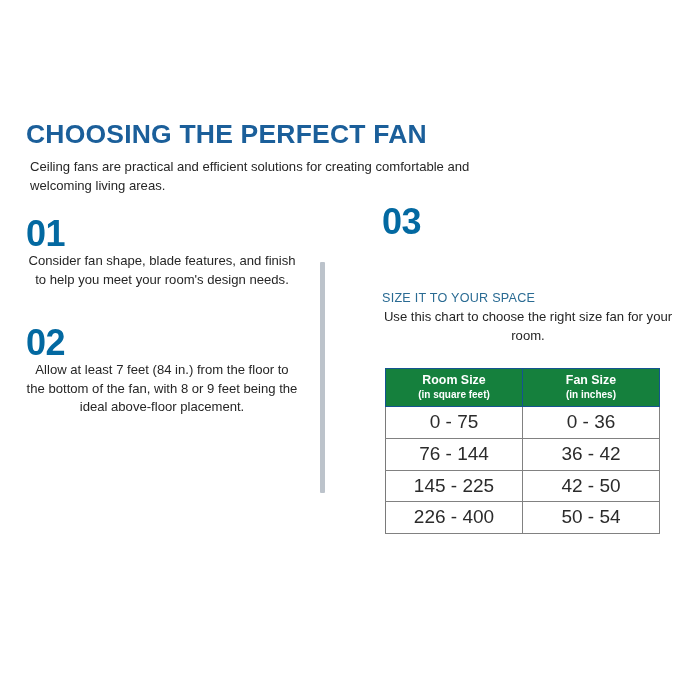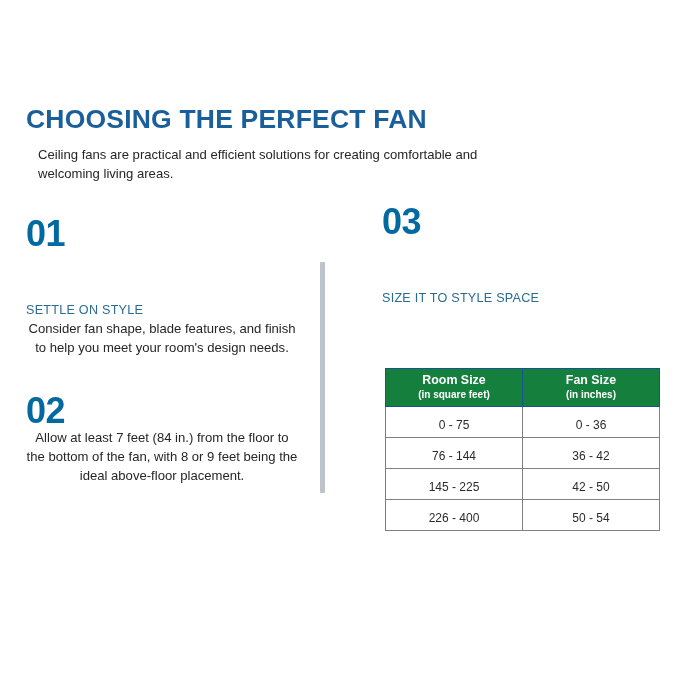--- a/index.html
+++ b/index.html
@@ -20,37 +20,37 @@
     width: 700px;
     height: 700px;
     box-sizing: border-box;
     padding: 0;
   }
 
   
   .header {
     position: absolute;
     left: 26px;
-    top: 105px;
+    top: 120px;
     width: 500px;
   }
   .main-title {
     font-size: 26.5px;
     font-weight: bold;
     letter-spacing: 0.2px;
     color: #1b5f9a;
     margin: 0 0 9px 0;
     line-height: 1.1;
     white-space: nowrap;
   }
   .intro {
     font-size: 13.1px;
     line-height: 1.42;
     color: #262626;
-    margin: 12px;
+    margin: 4px;
     max-width: 452px;
   }
 
   
   .col-left {
     position: absolute;
     left: 26px;
     top: 216px;
     width: 272px;
   }
@@ -120,24 +120,24 @@
     line-height: 1.12;
     border: 1px solid #145490;
   }
   .size-table th .sub {
     display: block;
     font-size: 10px;
     font-weight: bold;
     margin-top: 1px;
   }
   .size-table td {
-    font-size: 12px;
+    font-size: 19px;
     color: #2b2b2b;
     text-align: center;
-    padding: 11px 2px 4px 2px;
+    padding: 3px 2px 4px 2px;
     border: 1px solid #818181;
     line-height: 1.25;
   }
   .size-table td.col-0 { border-left-color: #7a7a7a; }
 </style>
 </head>
 <body>
 
 <div class="page">
 
@@ -145,35 +145,35 @@
     <h1 class="main-title">CHOOSING THE PERFECT FAN</h1>
     <p class="intro">Ceiling fans are practical and efficient solutions for creating comfortable and welcoming living areas.</p>
   </div>
 
   <div class="divider"></div>
 
   <div class="col-left">
 
     <div class="block-01">
       <div class="step-num">01</div>
-      <div class="step-sub">SETTLE ON STYLE</div>
       <p class="step-body">Consider fan shape, blade features, and finish to help you meet your room's design needs.</p>
     </div>
 
     <div class="block-02">
       <div class="step-num">02</div>
       <p class="step-body">Allow at least 7 feet (84 in.) from the floor to the bottom of the fan, with 8 or 9 feet being the ideal above-floor placement.</p>
     </div>
 
   </div>
 
   <div class="col-right">
     <div class="block-03">
       <div class="step-num">03</div>
-      <div class="step-sub">SIZE IT TO STYLE SPACE</div>
+      <div class="step-sub">SIZE IT TO YOUR SPACE</div>
+      <p class="step-body">Use this chart to choose the right size fan for your room.</p>
     </div>
   </div>
 
   <table class="size-table">
     <thead>
       <tr>
         <th>
           <span>Room Size</span>
           <span class="sub">(in square feet)</span>
         </th>

